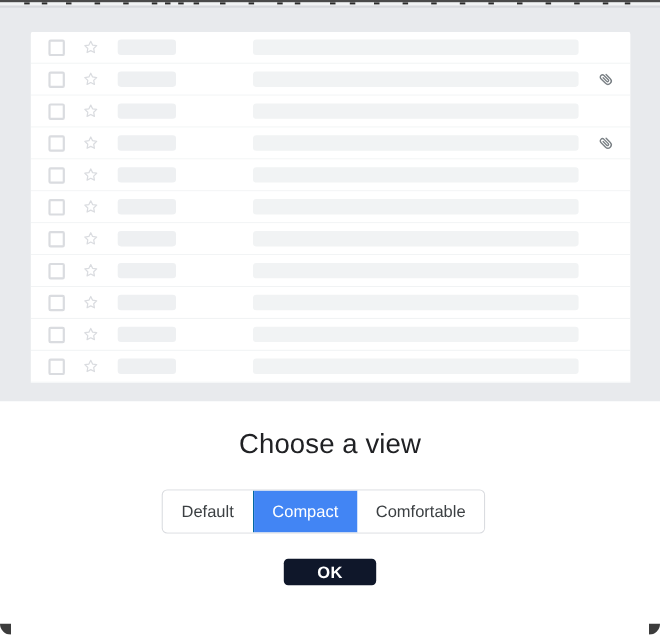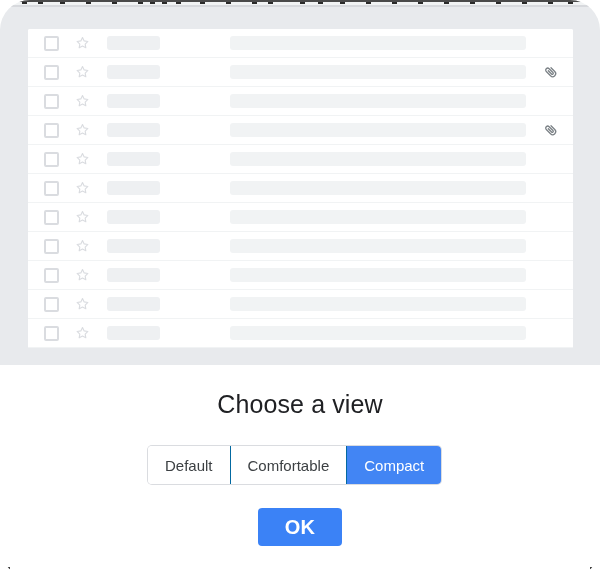--- a/index.html
+++ b/index.html
@@ -11,21 +11,20 @@
     font-family: "Liberation Sans", sans-serif;
     -webkit-font-smoothing: antialiased;
   }
   #screen {
     position: relative;
     width: 600px;
     height: 577px;
     overflow: hidden;
     background: #ffffff;
     box-sizing: border-box;
-    border-radius: 30px;
   }
 
   
   .top-sliver {
     position: absolute;
     left: 0; top: 0;
     width: 600px;
     height: 5px;
     background: #f1f3f4;
     border-top: 2px solid #4a4a4a;
@@ -179,27 +178,27 @@
     color: #ffffff;
     border-right: none;
   }
 
   
   .ok-btn {
     position: absolute;
     left: 258px;
     top: 508px;
     width: 84px;
-    height: 38px;
-    background: #3b82f6;
+    height: 24px;
+    background: #0f172a;
     color: #ffffff;
     border: none;
     border-radius: 4px;
     font-family: "Liberation Sans", sans-serif;
-    font-size: 20px;
+    font-size: 15px;
     font-weight: 700;
     letter-spacing: 0.3px;
     cursor: pointer;
   }
 
   
   .corner {
     position: absolute;
     width: 10px;
     height: 10px;
@@ -371,21 +370,21 @@
         <div class="subject-ph"></div>
       </div>
     </div>
 
   <div class="dialog">
     <div class="dialog-title">Choose a view</div>
   </div>
 
   <div class="segmented" id="segmented">
       <div class="seg">Default</div>
+      <div class="seg selected">Compact</div>
       <div class="seg">Comfortable</div>
-      <div class="seg selected">Compact</div>
     </div>
 
   <button class="ok-btn">OK</button>
 
   <div class="corner bl"></div>
   <div class="corner br"></div>
 </div>
 
 </body></html>

